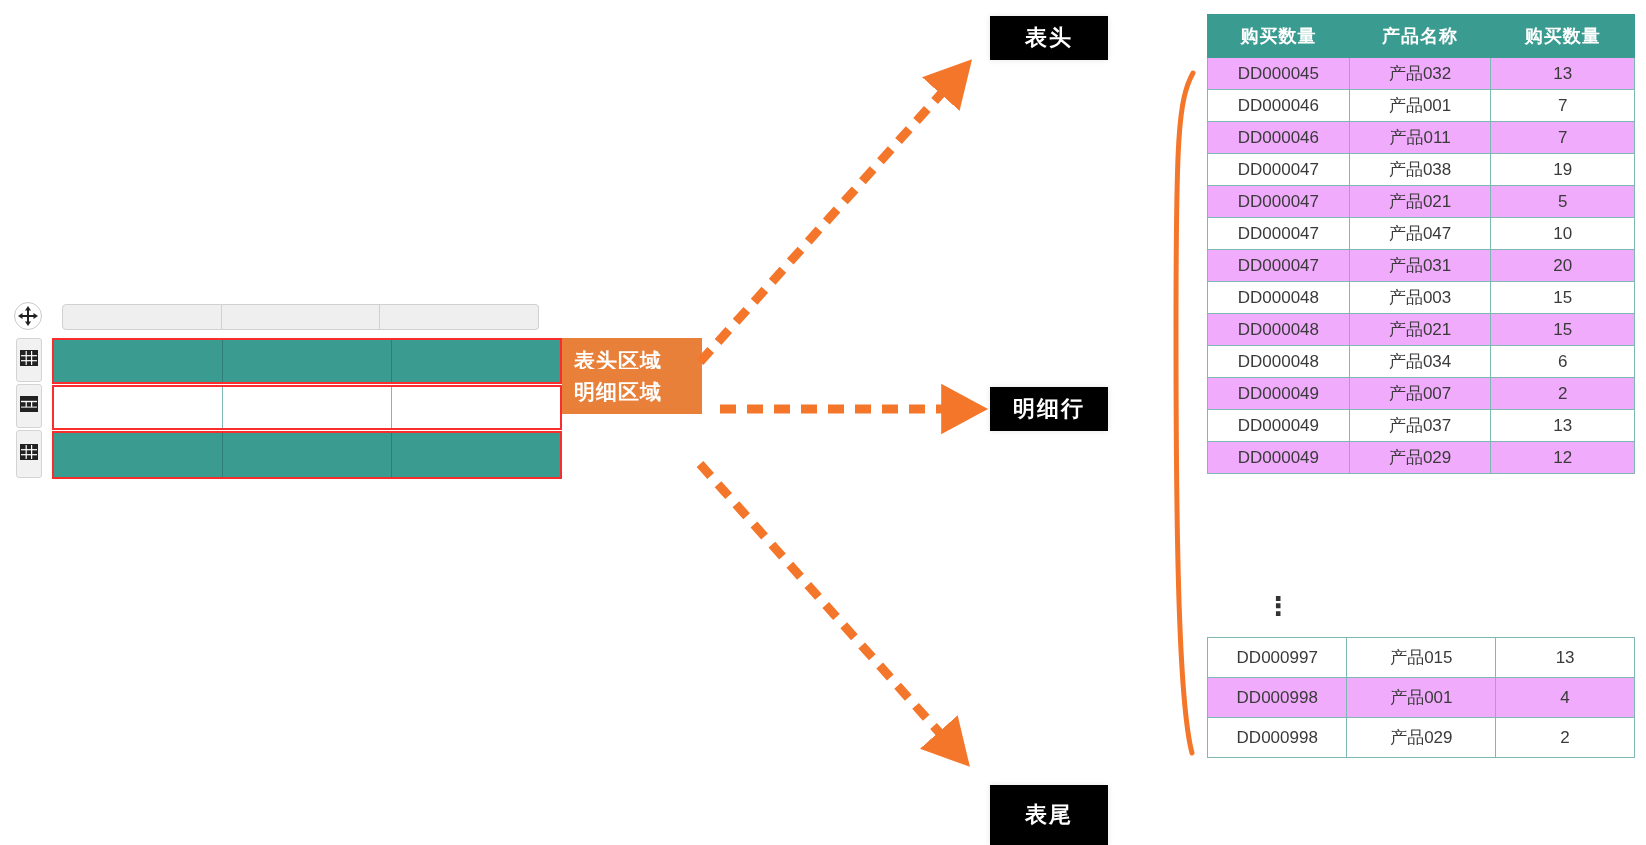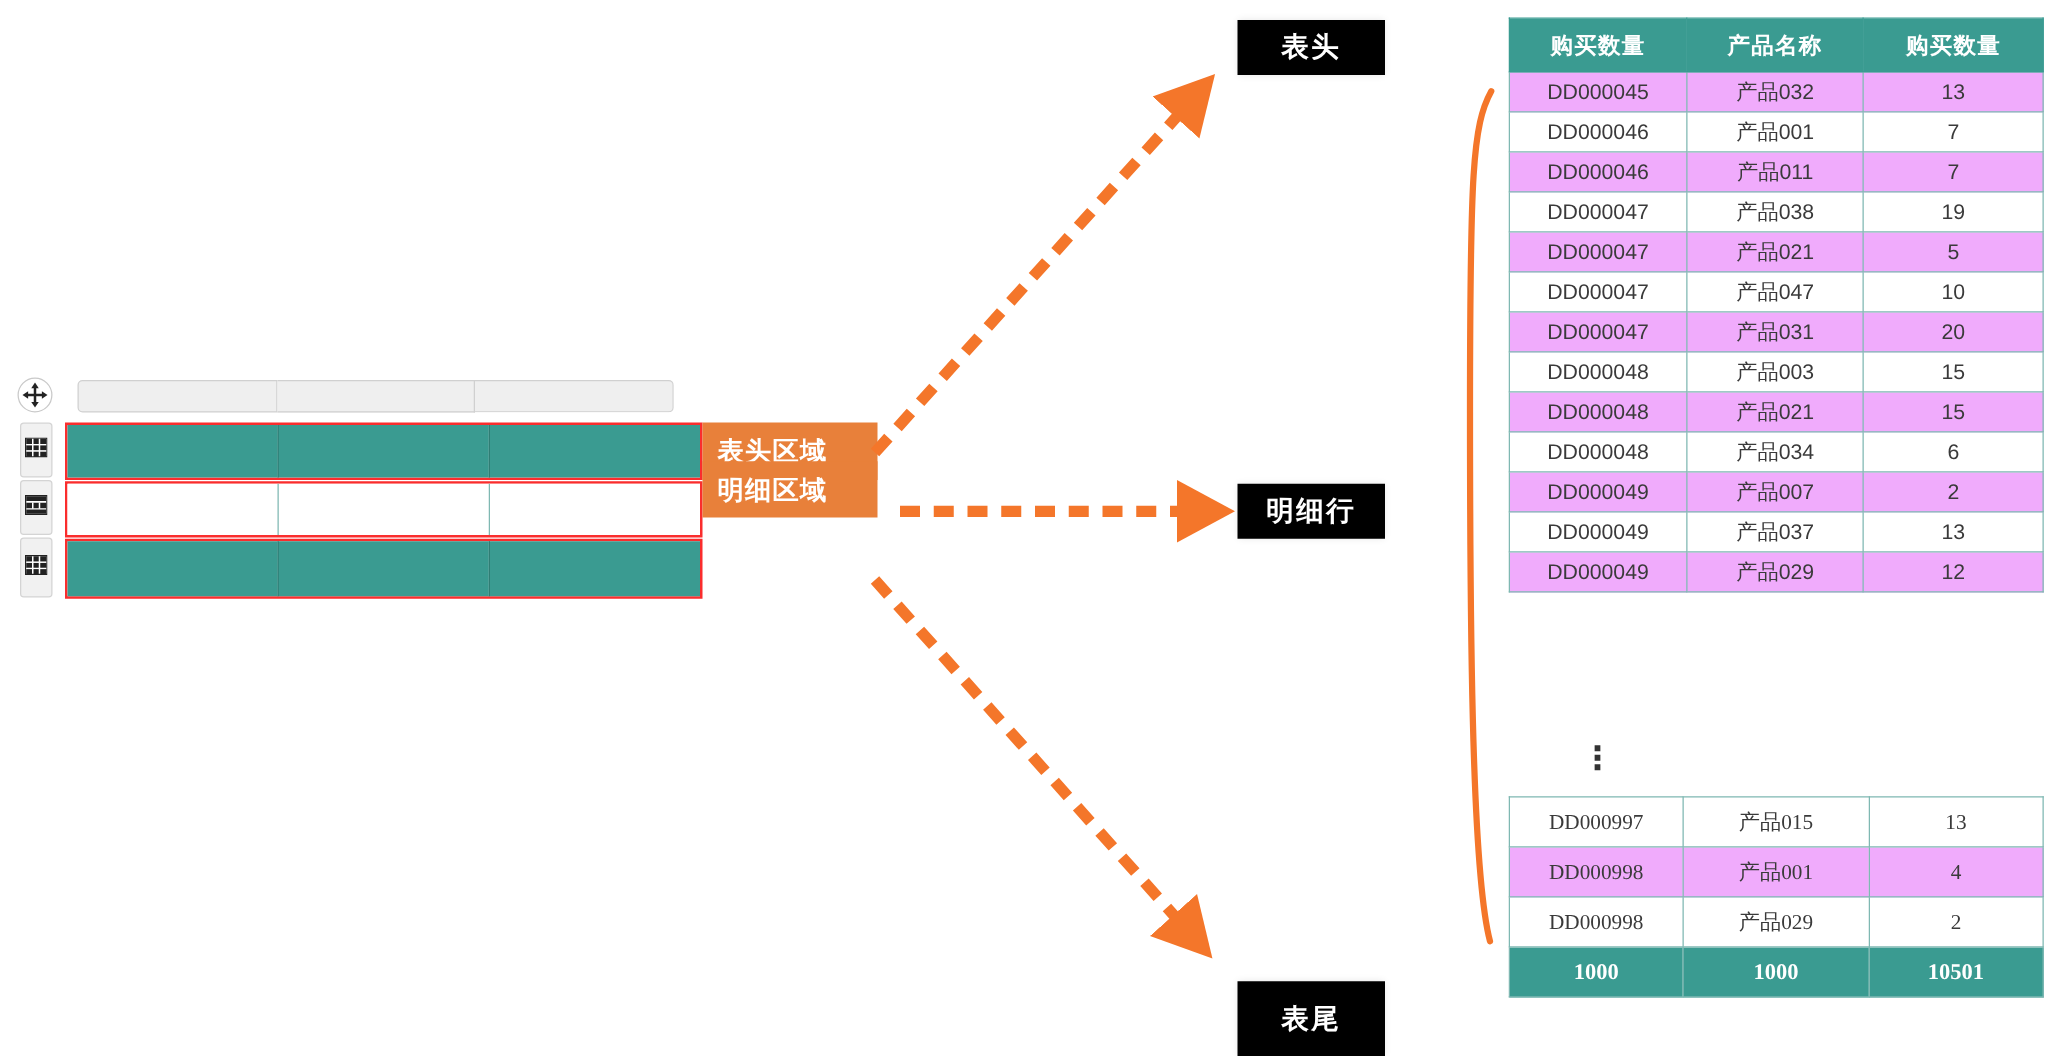--- a/index.html
+++ b/index.html
@@ -199,21 +199,20 @@
     border-collapse: collapse;
     font-size: 17px;
     color: #3a3a3a;
   }
   #data-table-2 td {
     border: 1px solid #7fb8b2;
     height: 40px;
     text-align: center;
     padding: 0;
     box-sizing: border-box;
-    font-family: Liberation Serif, serif;
   }
   #data-table-2 .col-order { width: 142px; }
   #data-table-2 .col-prod  { width: 154px; }
   #data-table-2 .col-qty   { width: 144px; }
 
   .ellipsis-mark {
     position: absolute;
     left: 1207px;
     top: 593px;
     width: 142px;
@@ -425,21 +424,16 @@
         <tr class="row-alt">
           <td class="col-order">DD000998</td>
           <td class="col-prod">产品001</td>
           <td class="col-qty">4</td>
         </tr>
         <tr class="row-plain">
           <td class="col-order">DD000998</td>
           <td class="col-prod">产品029</td>
           <td class="col-qty">2</td>
         </tr>
-        <tr class="footer-row">
-          <td class="col-order">1000</td>
-          <td class="col-prod">1000</td>
-          <td class="col-qty">10501</td>
-        </tr>
       </tbody>
   </table>
 
 </div>
 
 </body></html>

